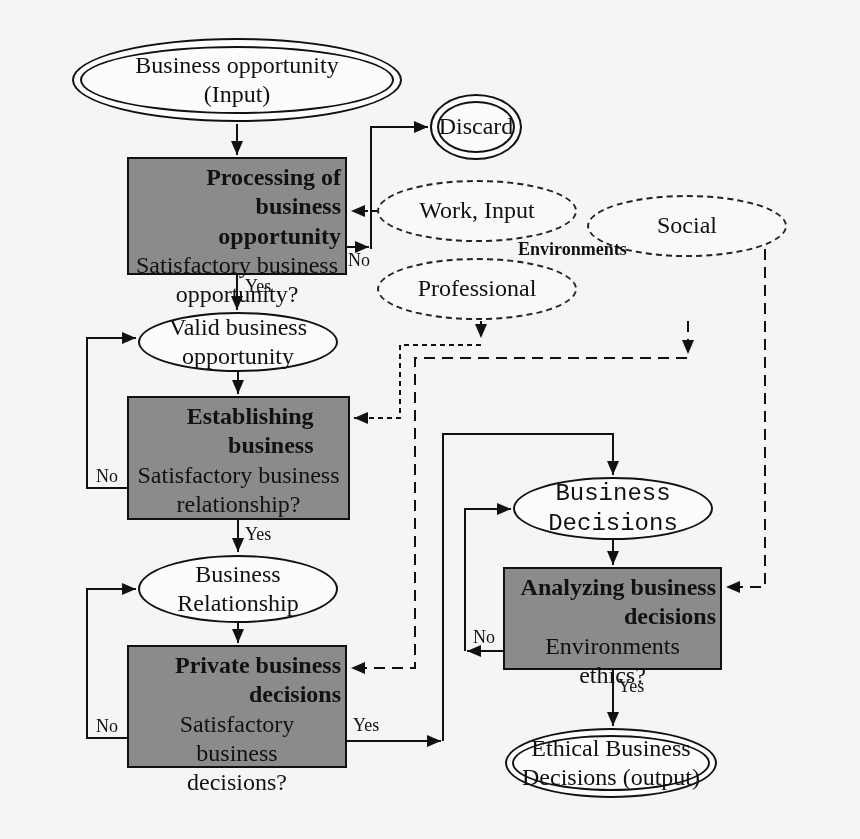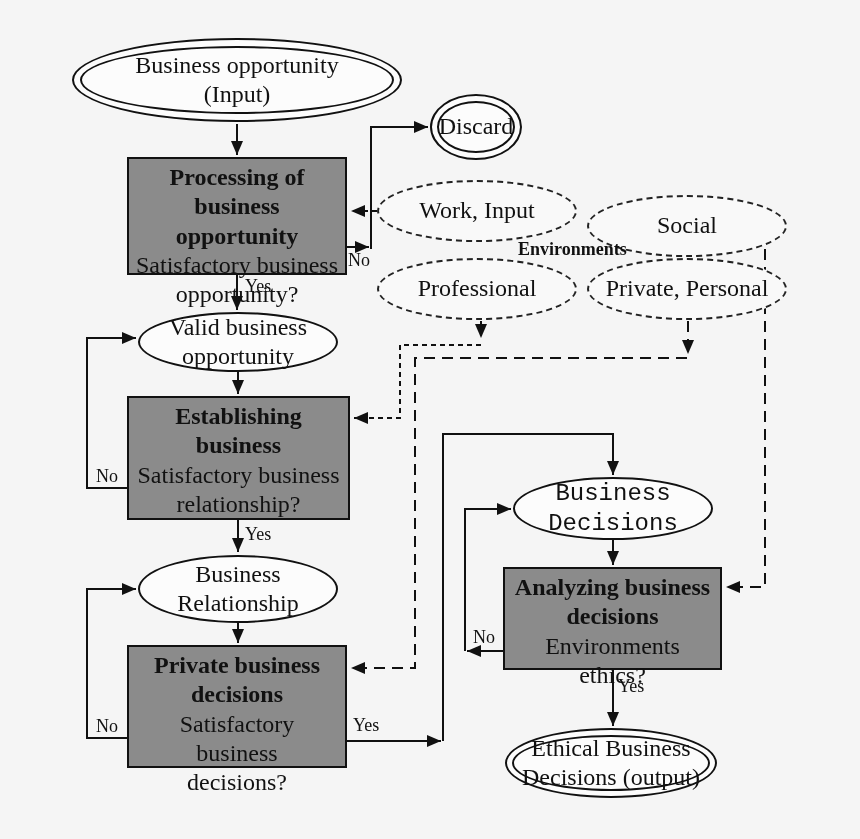--- a/index.html
+++ b/index.html
@@ -20,21 +20,21 @@
     position:absolute;left:6px;top:6px;right:6px;bottom:6px;
     border:2px solid #111;border-radius:50%;
     display:flex;flex-direction:column;align-items:center;justify-content:center;
     text-align:center;background:#fcfcfc;
   }
   .box{
     background:#8b8b8b;border:2px solid #111;
     display:flex;flex-direction:column;align-items:center;text-align:center;
     padding:4px 4px 6px 4px;
   }
-  .box .title{font-weight:bold;}
+  .box .title{font-weight:bold;text-align:right;}
   .box .question{margin-top:auto;}
   .est-title{max-width:150px;margin:0 auto;}
   .q-narrow{max-width:158px;margin-left:auto;margin-right:auto;}
   .clip-line{
     height:7px;line-height:16px;overflow:hidden;font-weight:bold;
     opacity:.85;
   }
   .lbl{position:absolute;font-size:18px;white-space:nowrap;}
   .lbl.bold{font-weight:bold;}
 </style>
@@ -102,23 +102,20 @@
 
   <div class="node ellipse dashedge" style="left:377px;top:180px;width:200px;height:62px;">
     <div>Work, Input</div>
   </div>
   <div class="node ellipse dashedge" style="left:587px;top:195px;width:200px;height:62px;text-align:right;">
     <div>Social</div>
   </div>
   <div class="node ellipse dashedge" style="left:377px;top:258px;width:200px;height:62px;">
     <div>Professional</div>
   </div>
-  <div class="node ellipse dashedge" style="left:587px;top:258px;width:200px;height:62px;">
-    <div>Private, Personal</div>
-  </div>
   <div class="lbl bold" style="left:518px;top:239px;">Environments</div>
 
   <div class="node box" style="left:127px;top:396px;width:223px;height:124px;">
     <div class="title est-title">Establishing business</div>
     <div class="clip-line">relationship</div>
     <div class="question">Satisfactory business relationship?</div>
   </div>
 
   <div class="node ellipse" style="left:138px;top:312px;width:200px;height:60px;">
     <div>

